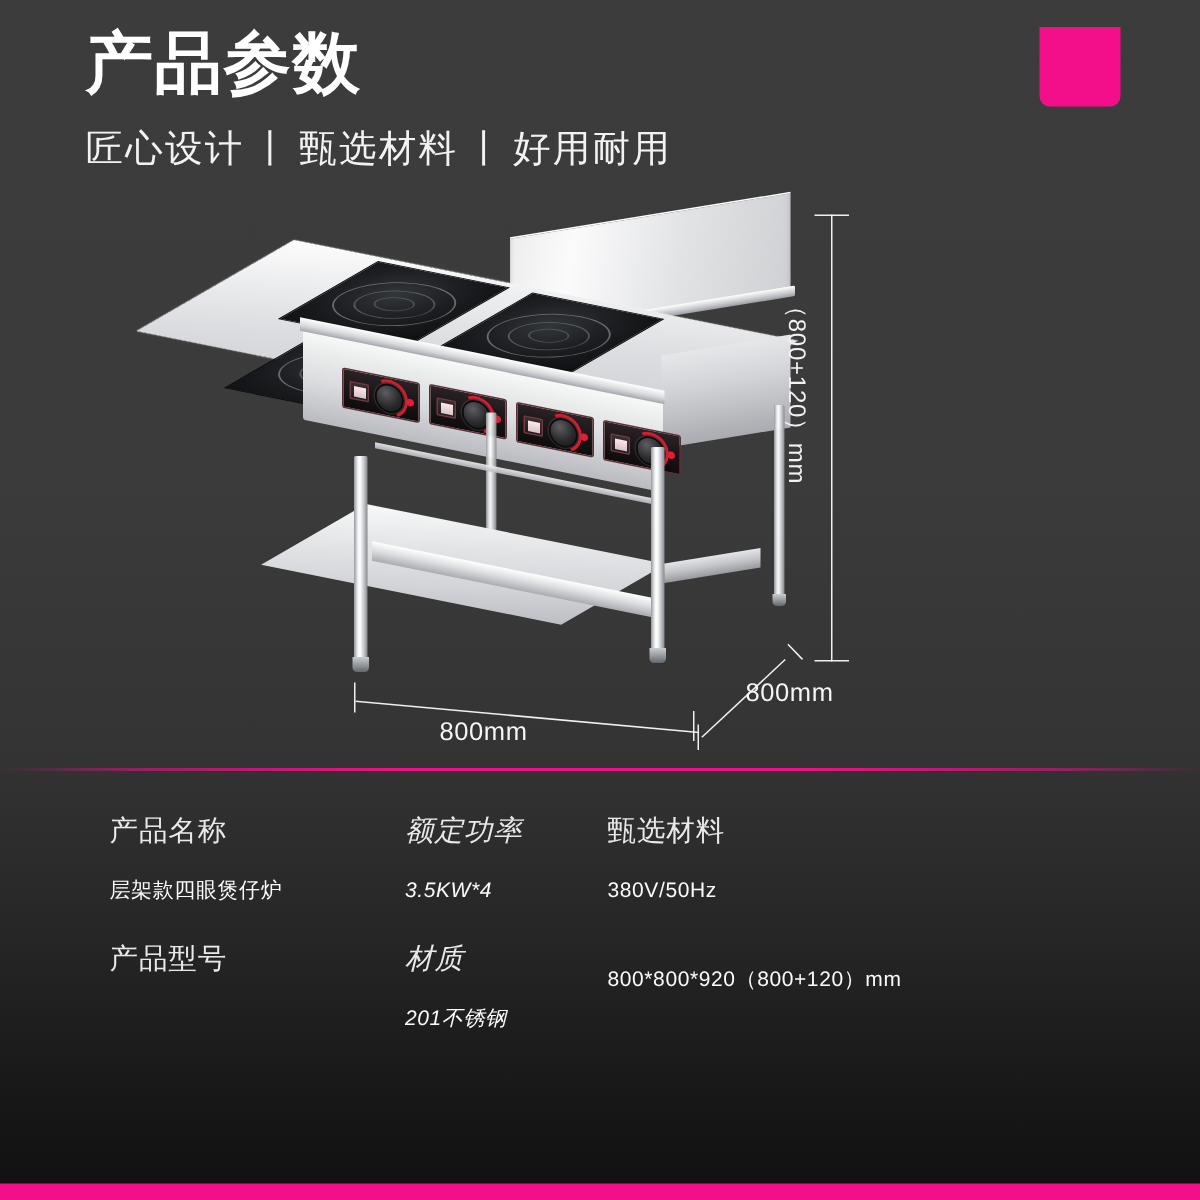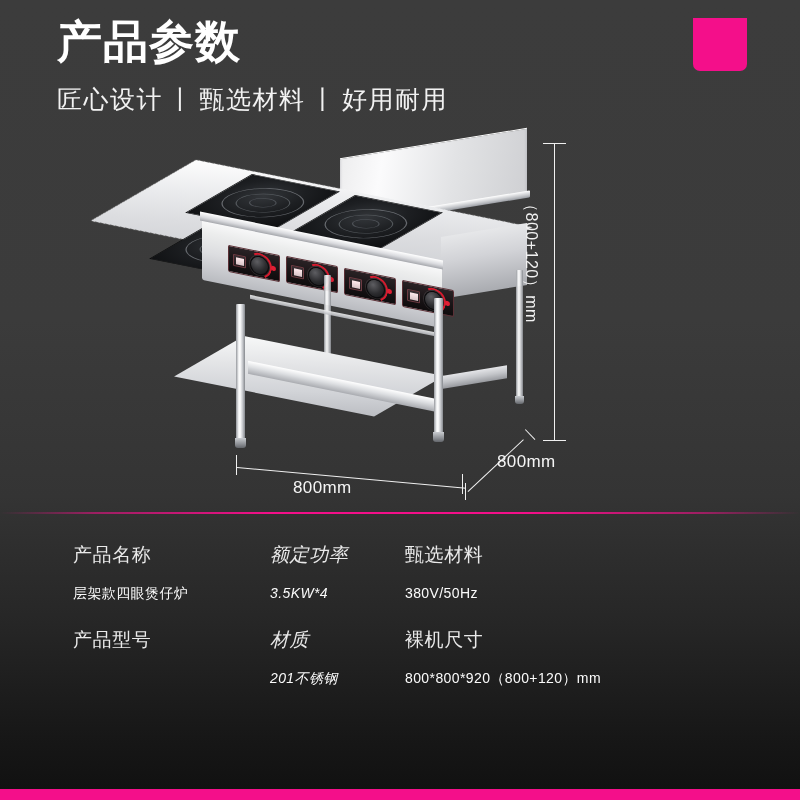--- a/index.html
+++ b/index.html
@@ -489,21 +489,20 @@
 
     <div class="spec-row" id="row-2">
       <div class="spec-cell c1">
         <div class="spec-label">产品型号</div>
       </div>
       <div class="spec-cell c2">
         <div class="spec-label">材质</div>
         <div class="spec-value">201不锈钢</div>
       </div>
       <div class="spec-cell c3">
-        <div class="spec-label">裸机尺寸</div>
         <div class="spec-value">800*800*920（800+120）mm</div>
       </div>
     </div>
 
   </div>
 
   <div id="bottom-bar"></div>
 
 </div>
 

